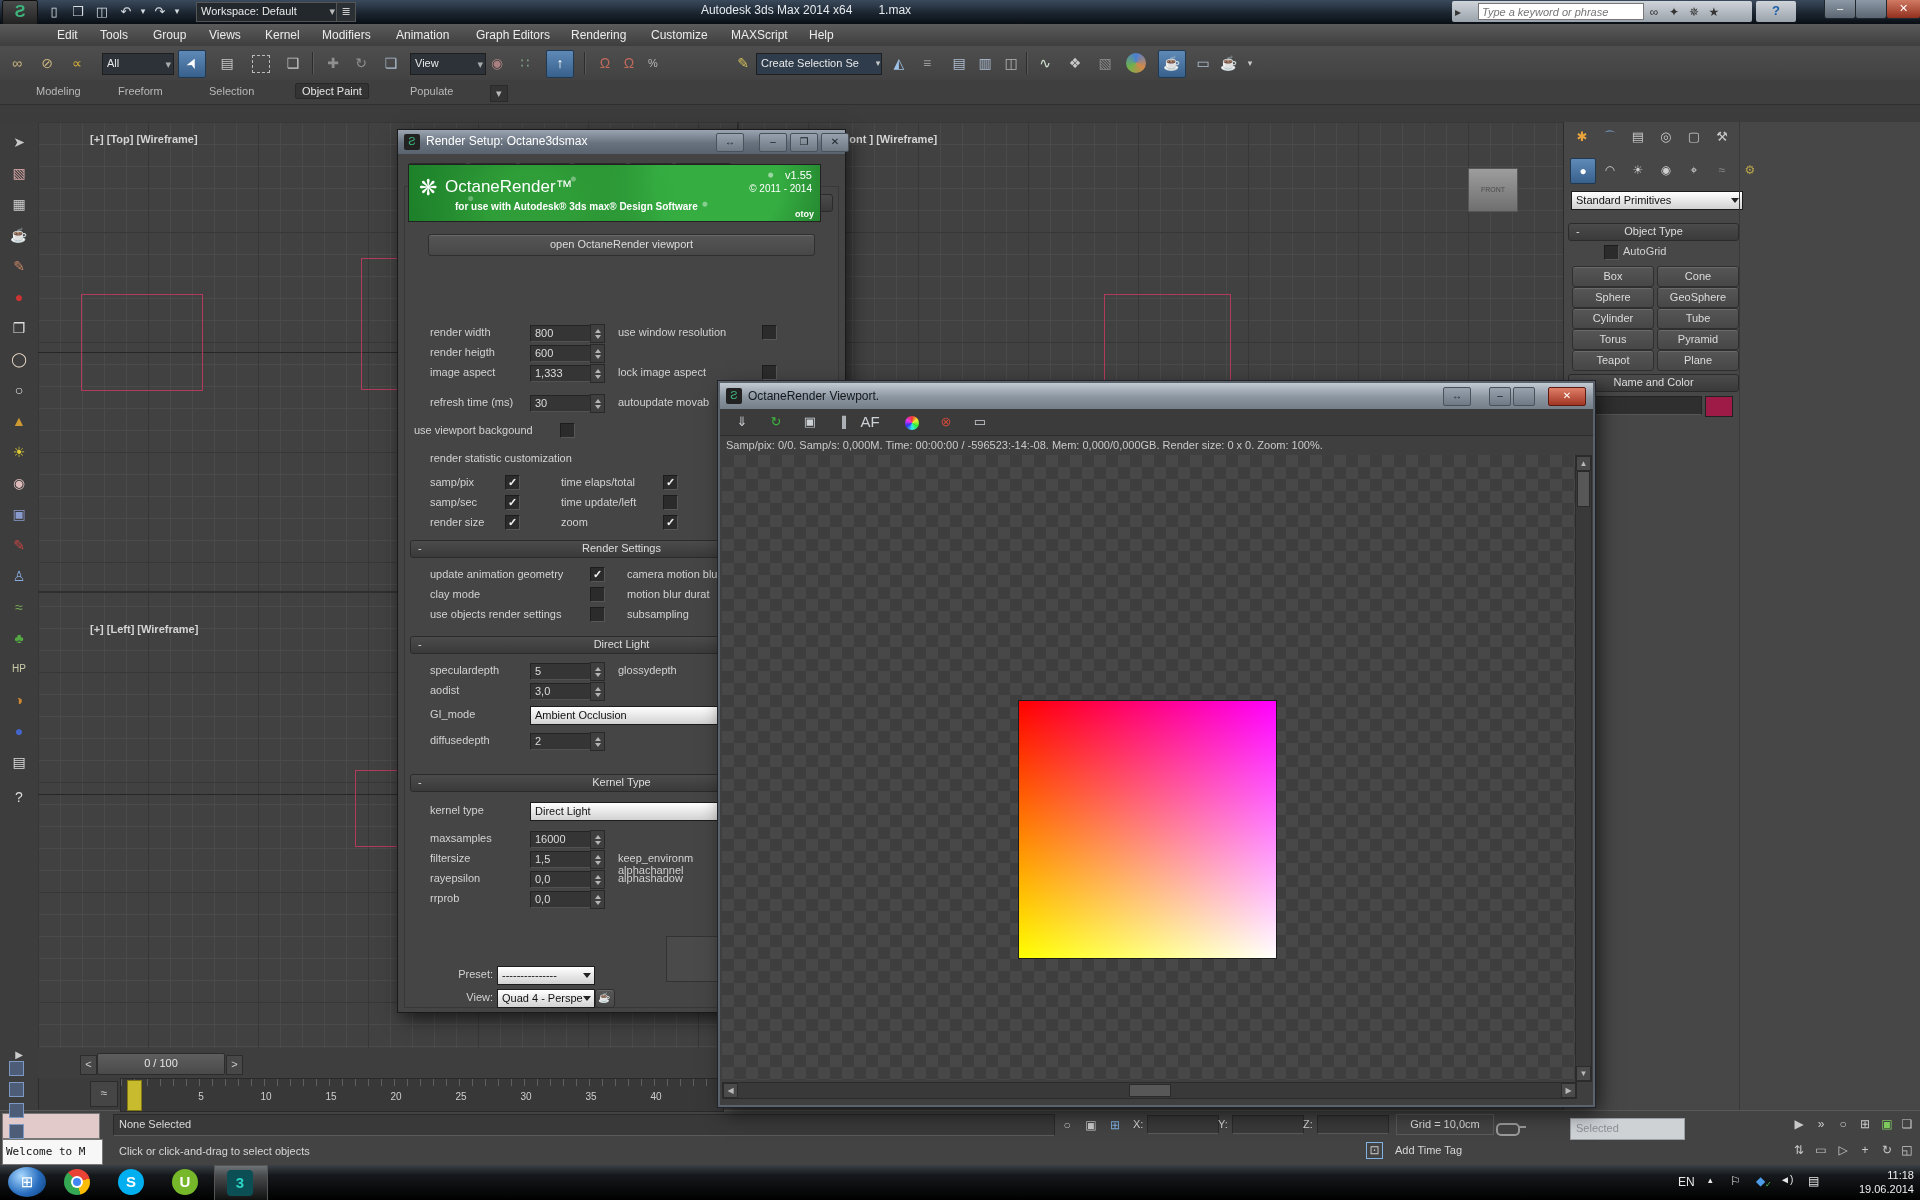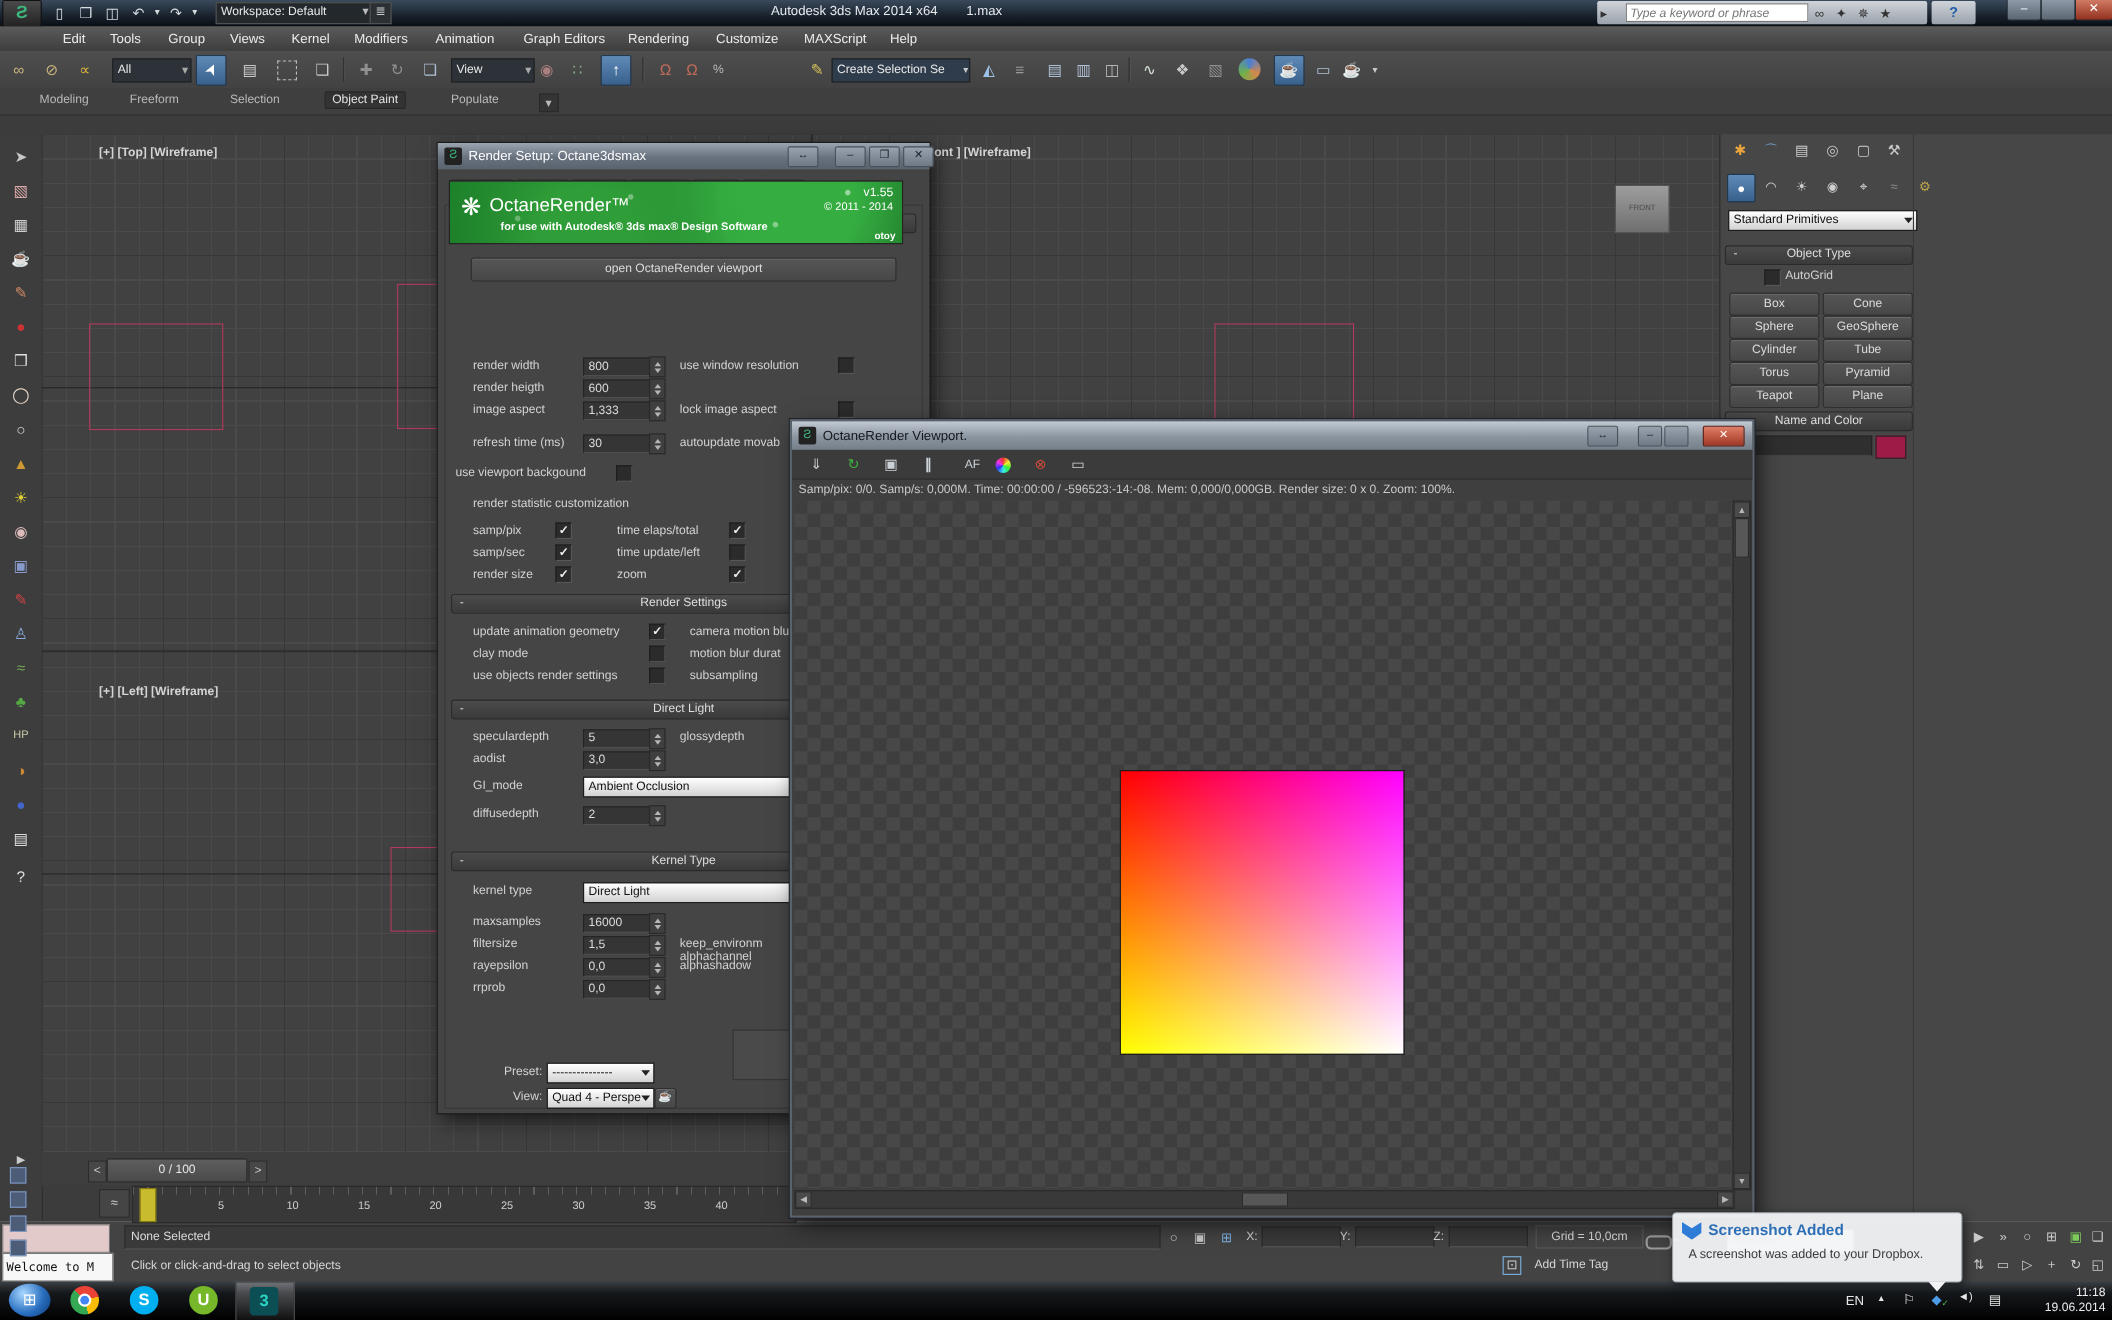--- a/index.html
+++ b/index.html
@@ -506,21 +506,21 @@
       <div class="abs dlgbtn" style="left:723px;top:4px">↔</div>
       <div class="abs dlgbtn" style="left:769px;top:4px;width:20px">–</div>
       <div class="abs dlgbtn" style="left:793px;top:4px;width:20px"></div>
       <div class="abs dlgbtn" style="left:828px;top:4px;width:36px;background:linear-gradient(#df7e66,#a03624);border-color:#5e1a0e;color:#fff">✕</div>
     </div>
     <div id="octtb" class="abs">
       <div class="abs oci" style="left:10px">⇓</div>
       <div class="abs oci" style="left:44px;color:#3db53d">↻</div>
       <div class="abs oci" style="left:78px">▣</div>
       <div class="abs oci" style="left:112px;font-weight:bold">∥</div>
-      <div class="abs oci" style="left:152px;font-size:11px">AF</div>
+      <div class="abs oci" style="left:138px;font-size:15px">AF</div>
       <div class="abs oci" style="left:180px"><span style="display:inline-block;width:14px;height:14px;border-radius:50%;background:conic-gradient(#e33,#ee3,#3e3,#3ee,#33e,#e3e,#e33);vertical-align:middle"></span></div>
       <div class="abs oci" style="left:214px;color:#d04a3a">⊗</div>
       <div class="abs oci" style="left:248px">▭</div>
     </div>
     <span class="abs" id="octstats">Samp/pix: 0/0.   Samp/s: 0,000M.   Time: 00:00:00 / -596523:-14:-08.   Mem: 0,000/0,000GB.   Render size: 0 x 0.   Zoom: 100%.</span>
     <div id="octcanvas" class="abs">
       <div id="octimg" class="abs"></div>
     </div>
     <div class="abs sbar" style="left:855px;top:72px;width:15px;height:625px">
       <div class="abs sbtn" style="left:0;top:0;width:13px;height:13px;line-height:13px">▲</div>
@@ -563,26 +563,20 @@
     <div class="abs sico" style="left:1878px;top:4px;color:#7cc95c">▣</div>
     <div class="abs sico" style="left:1898px;top:4px">❏</div>
     <div class="abs sico" style="left:1790px;top:30px">⇅</div>
     <div class="abs sico" style="left:1812px;top:30px">▭</div>
     <div class="abs sico" style="left:1834px;top:30px">▷</div>
     <div class="abs sico" style="left:1856px;top:30px">+</div>
     <div class="abs sico" style="left:1878px;top:30px">↻</div>
     <div class="abs sico" style="left:1898px;top:30px">◱</div>
   </div>
 
-  <div id="dbpopup" class="abs">
-    <div class="tail"></div>
-    <div class="abs dbico"></div>
-    <span class="abs" style="left:32px;top:7px;color:#2e6fb5;font-size:14px;font-weight:bold">Screenshot Added</span>
-    <span class="abs" style="left:14px;top:32px;color:#3c3c3c;font-size:11.5px">A screenshot was added to your Dropbox.</span>
-  </div>
 
   <div id="taskbar" class="abs">
     <div class="abs orb">⊞</div>
     <div class="abs tapp" style="left:52px">
       <div class="abs appic" style="background:conic-gradient(from -45deg,#ea4335 0 120deg,#fbbc05 0 210deg,#34a853 0 360deg)">
         <span style="position:absolute;left:7px;top:7px;width:12px;height:12px;border-radius:50%;background:#fff"></span>
         <span style="position:absolute;left:9px;top:9px;width:8px;height:8px;border-radius:50%;background:#4285f4"></span>
       </div>
     </div>
     <div class="abs tapp" style="left:106px">

